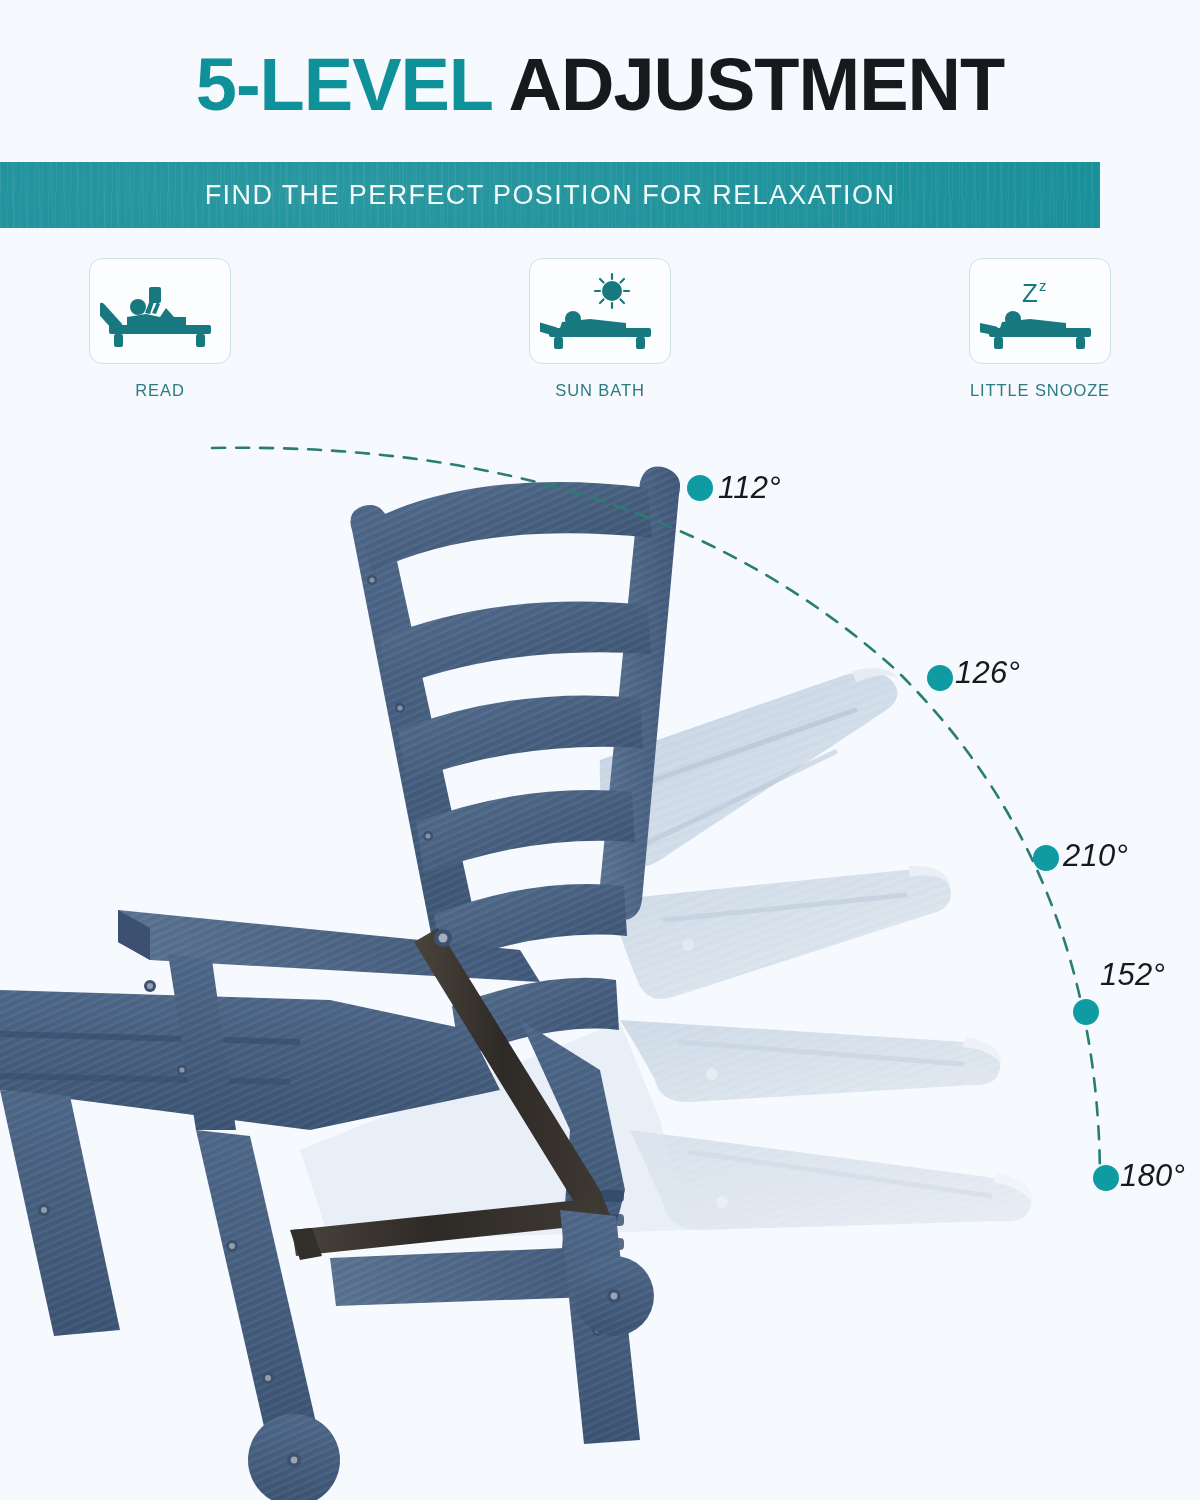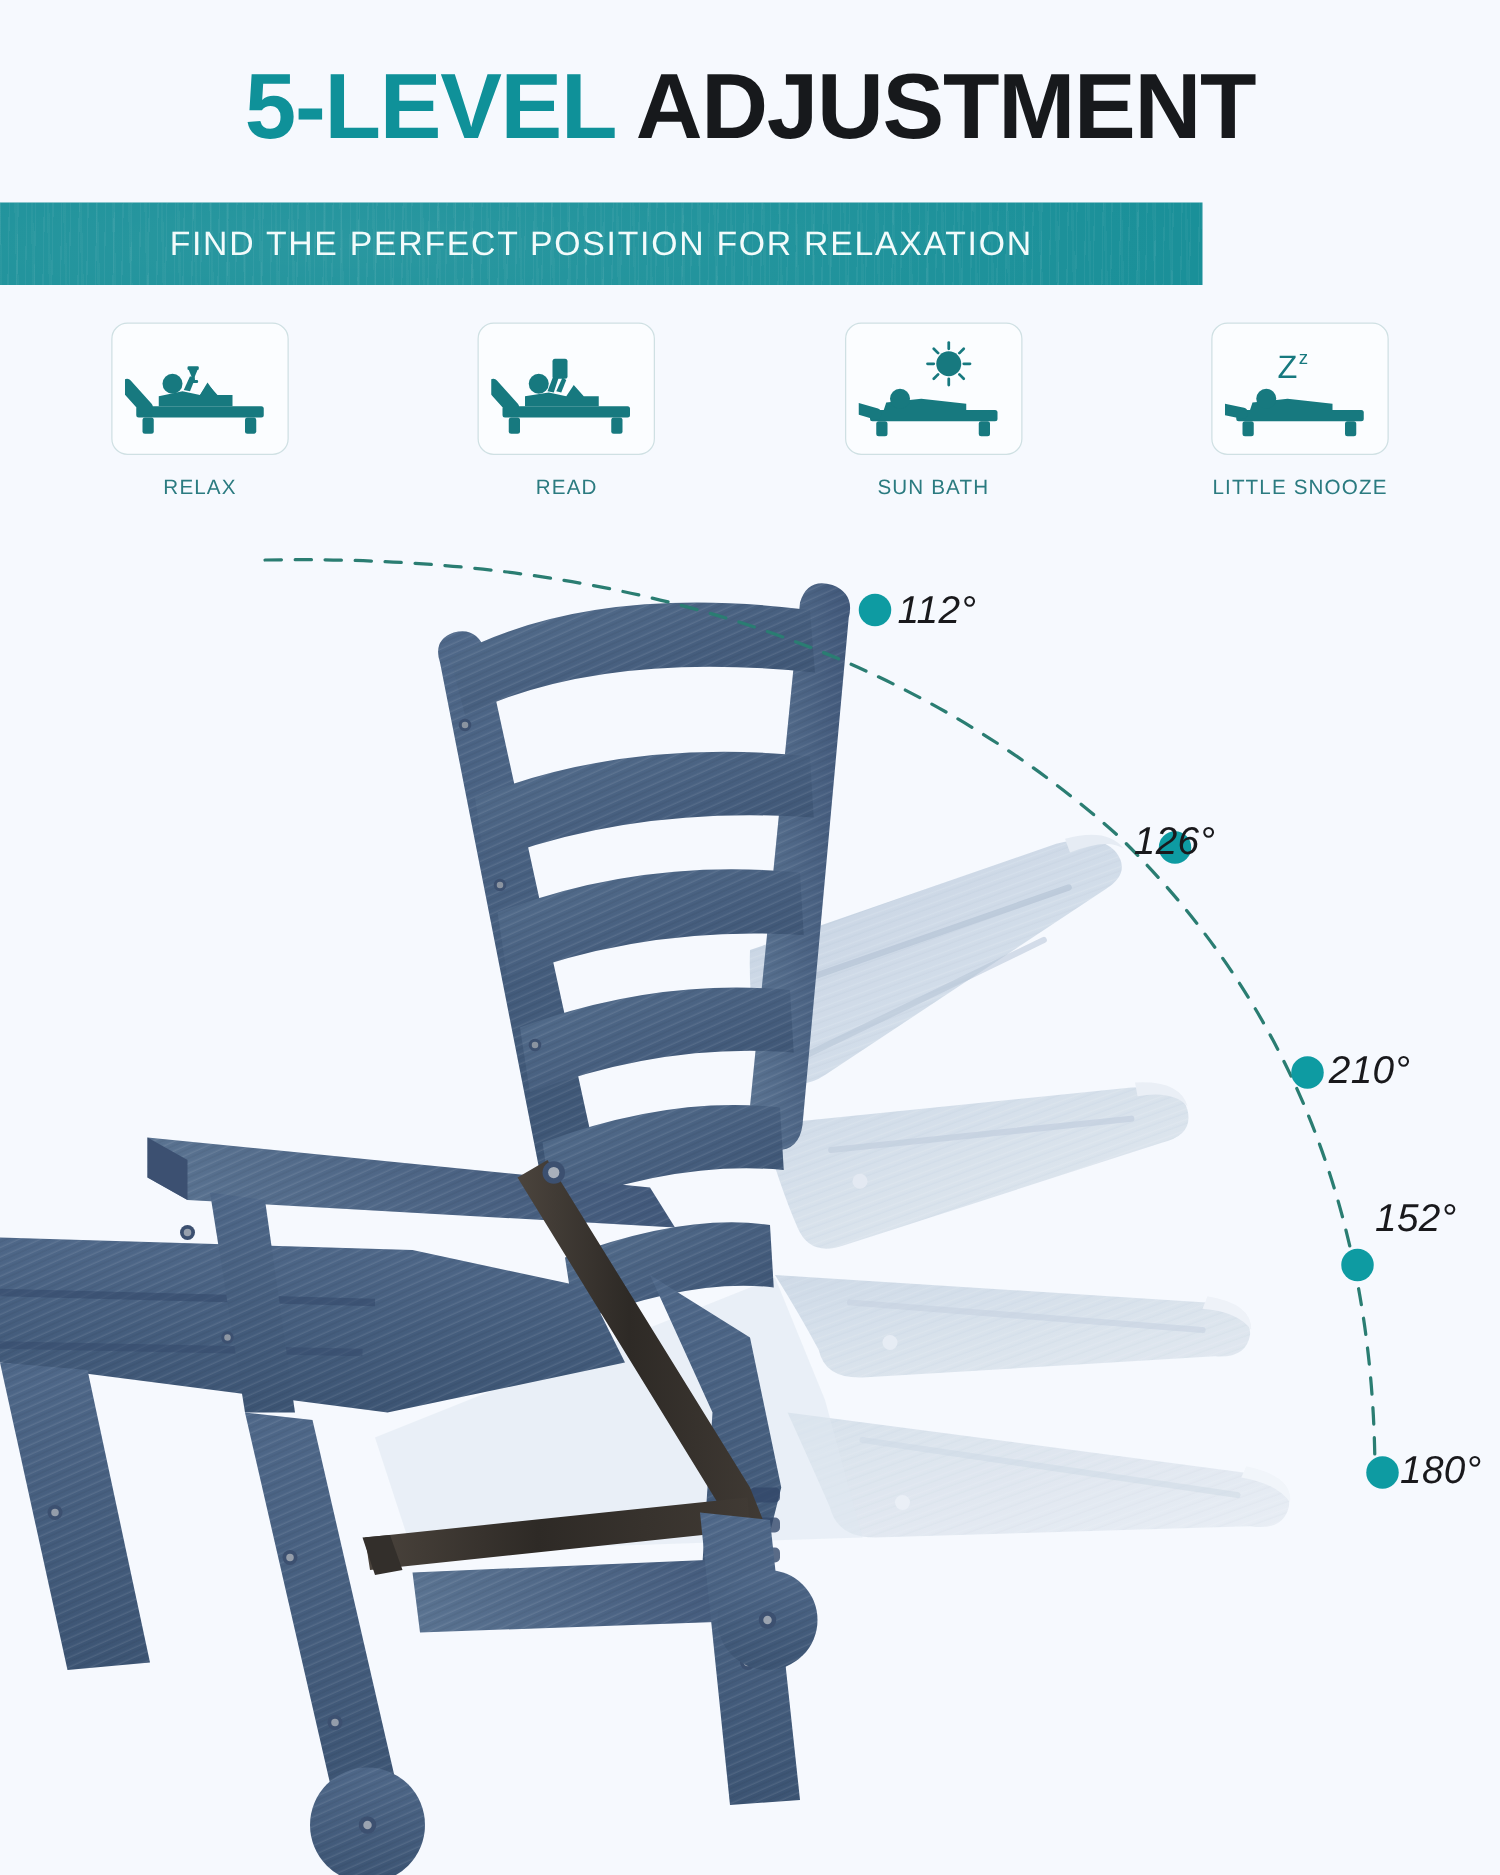--- a/index.html
+++ b/index.html
@@ -15,21 +15,21 @@
     text-align:center;
     font-size:74px;font-weight:bold;
     letter-spacing:-1px;
     white-space:nowrap;
     line-height:1;
   }
   #header-title .accent{color:#0f9199;}
   #header-title .dark{color:#17191c;}
 
   #subtitle-banner{
-    position:absolute;left:0;top:162px;width:962px;height:66px;
+    position:absolute;left:0;top:162px;width:1100px;height:66px;
     background:#1a9099;
     display:flex;align-items:center;justify-content:center;
     overflow:hidden;
   }
   #subtitle-banner .grain{
     position:absolute;inset:0;
     background:
       repeating-linear-gradient(91deg,
         rgba(255,255,255,.05) 0px,rgba(255,255,255,.05) 1px,
         rgba(0,0,0,0) 1px,rgba(0,0,0,0) 7px),
@@ -89,48 +89,20 @@
   <span class="accent">5-LEVEL</span><span class="dark"> ADJUSTMENT</span>
 </div>
 
 <div id="subtitle-banner">
   <div class="grain"></div>
   <div id="subtitle-text">FIND THE PERFECT POSITION FOR RELAXATION</div>
 </div>
 
 <div id="feature-row">
 
-  <div class="feature-cell">
-    <div class="feature-box">
-      <svg width="120" height="84" viewBox="0 0 120 84">
-        <g fill="#17797f">
-
-          <rect x="9" y="56" width="102" height="9" rx="2"></rect>
-          <rect x="14" y="65" width="9" height="13" rx="2"></rect>
-          <rect x="96" y="65" width="9" height="13" rx="2"></rect>
-
-          <rect x="3" y="32" width="11" height="33" rx="4" transform="rotate(-42 8.5 48)"></rect>
-
-          <path d="M27 56 L27 48 L46 44 L60 47 L66 38 L74 47 L86 47 L86 56 Z"></path>
-
-          <path d="M60 47 L66 37 L73 47 Z"></path>
-
-          <circle cx="38" cy="38" r="8"></circle>
-
-          <path d="M47 43 L52 32 L56 34 L52 44 Z"></path>
-
-          <rect x="50" y="24" width="9" height="3" rx="1"></rect>
-          <path d="M51 27 L58 27 L55.5 33 L53.5 33 Z"></path>
-          <rect x="53.2" y="32" width="2.6" height="4"></rect>
-          <rect x="50.5" y="35" width="8" height="2.4" rx="1"></rect>
-        </g>
-      </svg>
-    </div>
-    <div class="feature-label">RELAX</div>
-  </div>
 
   <div class="feature-cell">
     <div class="feature-box">
       <svg width="120" height="84" viewBox="0 0 120 84">
         <g fill="#17797f">
           <rect x="9" y="56" width="102" height="9" rx="2"></rect>
           <rect x="14" y="65" width="9" height="13" rx="2"></rect>
           <rect x="96" y="65" width="9" height="13" rx="2"></rect>
           <rect x="3" y="32" width="11" height="33" rx="4" transform="rotate(-42 8.5 48)"></rect>
           <path d="M27 56 L27 48 L46 45 L60 48 L66 39 L74 48 L86 48 L86 56 Z"></path>
@@ -394,16 +366,16 @@
       <circle cx="700" cy="58" r="13" fill="#0e9ba2"></circle>
       <circle cx="940" cy="248" r="13" fill="#0e9ba2"></circle>
       <circle cx="1046" cy="428" r="13" fill="#0e9ba2"></circle>
       <circle cx="1086" cy="582" r="13" fill="#0e9ba2"></circle>
       <circle cx="1106" cy="748" r="13" fill="#0e9ba2"></circle>
     </g>
   </svg>
 </div>
 
 <div class="angle-label" style="left:718px;top:470px;">112°</div>
-<div class="angle-label" style="left:907px;top:655px;">126°</div>
+<div class="angle-label" style="left:955px;top:655px;">126°</div>
 <div class="angle-label" style="left:1063px;top:838px;">210°</div>
 <div class="angle-label" style="left:1100px;top:957px;">152°</div>
 <div class="angle-label" style="left:1120px;top:1158px;">180°</div>
 
 </body></html>

